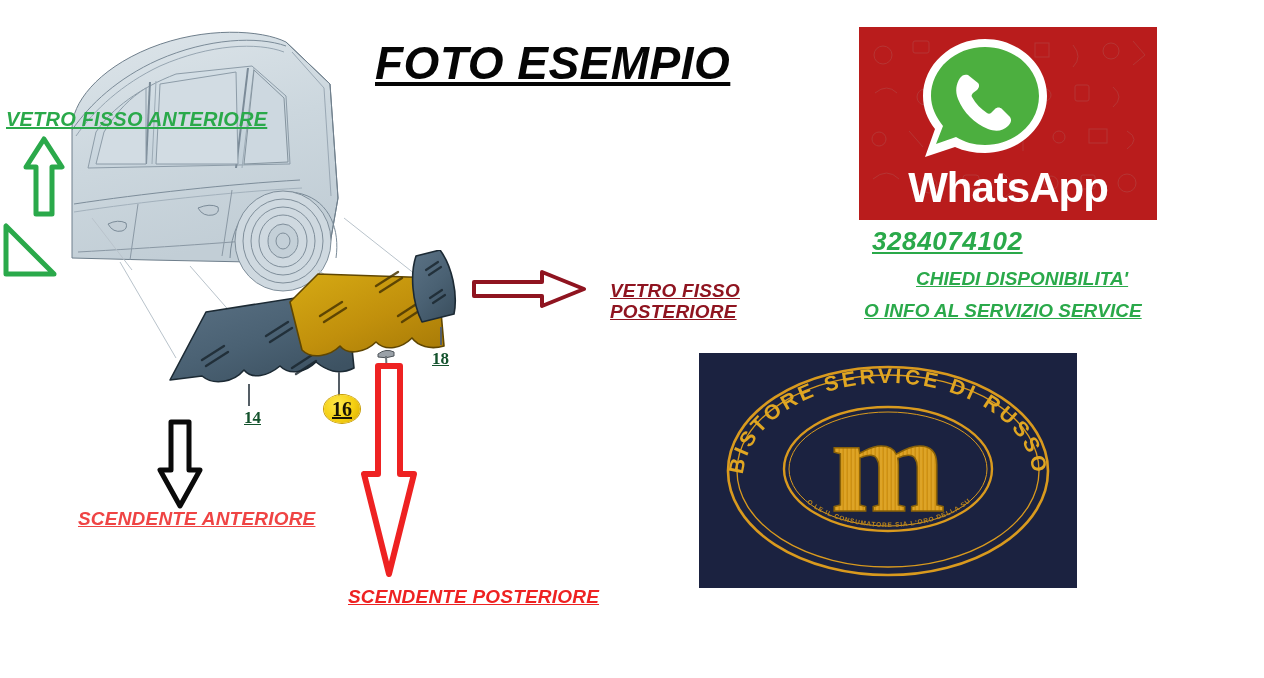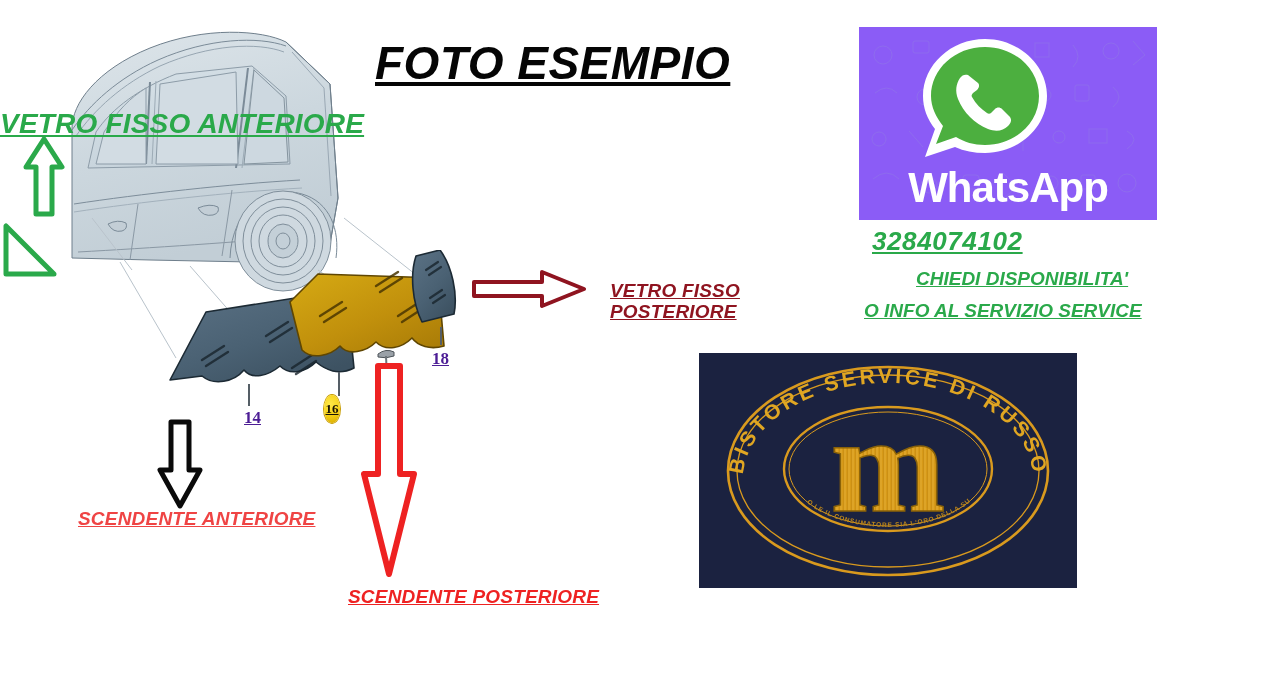--- a/index.html
+++ b/index.html
@@ -30,22 +30,22 @@
   }
 
   
   .label {
     font-weight: bold;
     font-style: italic;
     white-space: pre;
     line-height: 1.12;
   }
   #lbl-vetro-ant {
-    left: 0; top: 108px;
-    font-size: 28px;
+    left: 6px; top: 108px;
+    font-size: 20px;
     color: #2aa94a;
     letter-spacing: 0.2px;
   }
   #lbl-vetro-post {
     left: 610px; top: 280px;
     font-size: 19px;
     color: #8f1420;
     letter-spacing: 0.2px;
   }
   #lbl-scendente-ant {
@@ -75,44 +75,44 @@
   #arrow-green-tri  { left: 2px;   top: 222px; }
   #arrow-black-down { left: 155px; top: 418px; }
   #arrow-red-down   { left: 358px; top: 362px; }
   #arrow-darkred-r  { left: 470px; top: 268px; }
 
   
   .partnum {
     font-family: "Liberation Serif", serif;
     font-weight: bold;
     font-size: 17px;
-    color: #4c1d95;
+    color: #14532d;
   }
   .leader { background: #555e66; width: 1.6px; position: absolute; }
   #pn-14 { left: 244px; top: 408px; }
   #pn-17 { left: 381px; top: 398px; }
   #pn-18 { left: 432px; top: 349px; }
   #badge-16 {
     left: 324px; top: 395px;
-    width: 16px; height: 28px;
+    width: 36px; height: 28px;
     border-radius: 50%;
     background: radial-gradient(circle at 38% 32%, #ffe84a 0%, #f5cf12 55%, #d6a800 100%);
     color: #1a1405;
     font-family: "Liberation Serif", serif;
     font-weight: bold;
-    font-size: 13px;
+    font-size: 20px;
     display: flex; align-items: center; justify-content: center;
     box-shadow: 0 0 0 1px #c79c00;
   }
 
   
   #whatsapp-banner {
     left: 859px; top: 27px;
     width: 298px; height: 193px;
-    background: #8b5cf6;
+    background: #b91c1c;
     overflow: hidden;
   }
   #wa-texture {
     position: absolute; inset: 0;
     opacity: .15;
   }
   #wa-logo { position: absolute; left: 56px; top: 10px; }
   #wa-wordmark {
     position: absolute; left: 0; right: 0; bottom: 8px;
     text-align: center;

